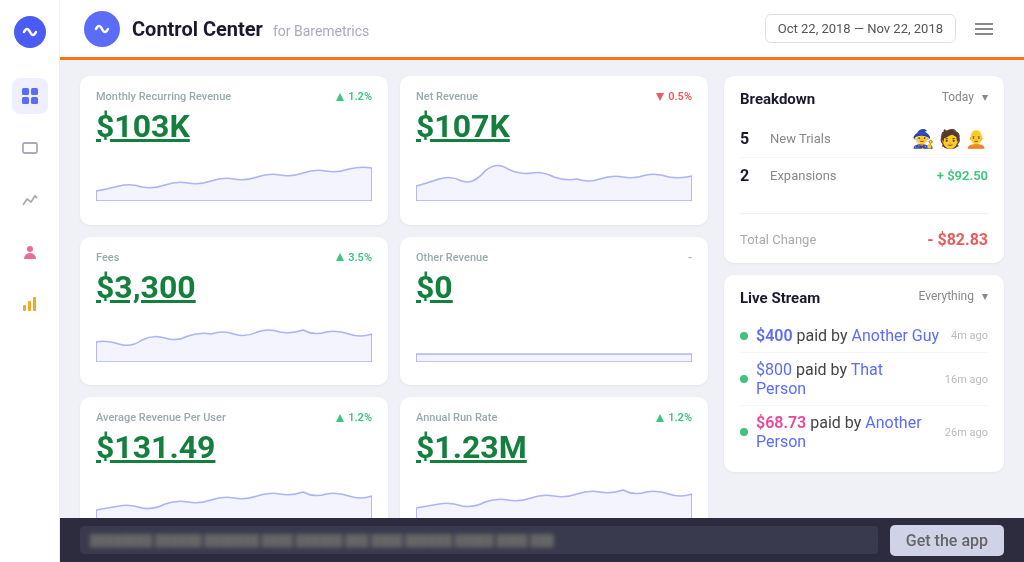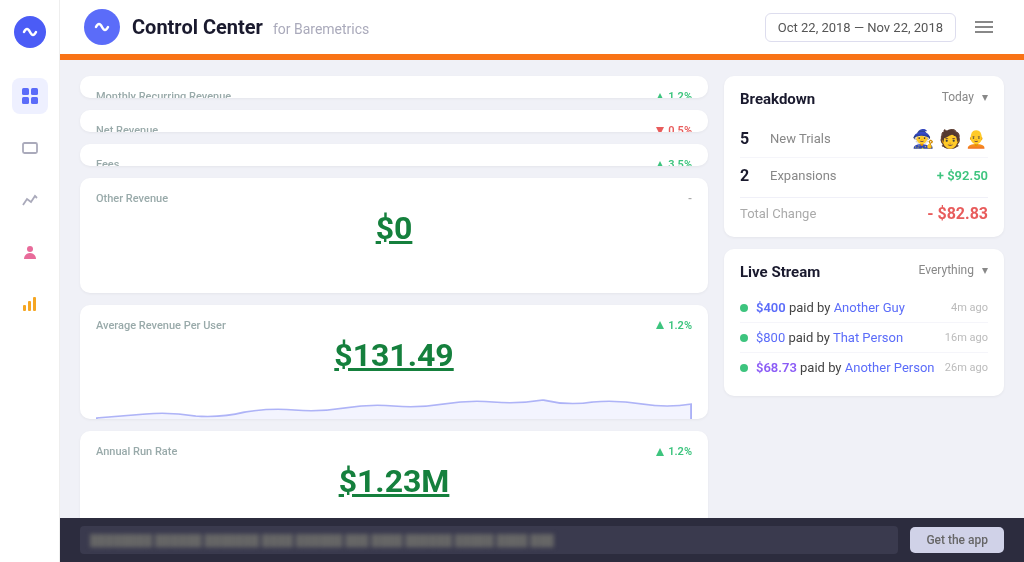--- a/index.html
+++ b/index.html
@@ -67,21 +67,21 @@
       overflow: hidden;
     }
 
     
     .header {
       background: #fff;
       padding: 12px 24px;
       display: flex;
       align-items: center;
       justify-content: space-between;
-      border-bottom: 6px solid #f97316;
+      border-bottom: 3px solid #f97316;
       height: 60px;
     }
     .header-left {
       display: flex;
       align-items: center;
       gap: 12px;
     }
     .header-brand-icon {
       width: 36px;
       height: 36px;
@@ -132,26 +132,25 @@
       display: flex;
       flex: 1;
       padding: 16px 20px;
       gap: 16px;
       overflow: hidden;
     }
 
     
     .metrics-grid {
       display: grid;
-      grid-template-columns: 1fr;
+      grid-template-columns: 1fr 1fr;
       grid-template-rows: repeat(3, 1fr);
       gap: 12px;
       flex: 1;
       min-width: 0;
-      text-align: center;
     }
 
     .metric-card {
       background: #fff;
       border-radius: 10px;
       padding: 14px 16px 8px;
       display: flex;
       flex-direction: column;
       position: relative;
       overflow: hidden;
@@ -261,22 +260,22 @@
     .breakdown-value {
       font-size: 13px;
       font-weight: 600;
       color: #3dc47e;
     }
 
     .total-row {
       display: flex;
       align-items: center;
       justify-content: space-between;
-      padding-top: 6px;
-      margin-top: 4px;
+      padding-top: 16px;
+      margin-top: 20px;
       border-top: 1px solid #f0f0f8;
       gap: 36px;
     }
     .total-label {
       font-size: 13px;
       color: #aaa;
     }
     .total-value {
       font-size: 16px;
       font-weight: 700;
@@ -293,21 +292,21 @@
     }
     .livestream-item:last-child { border-bottom: none; }
     .live-dot {
       width: 8px;
       height: 8px;
       border-radius: 50%;
       background: #3dc47e;
       flex-shrink: 0;
     }
     .live-text {
-      font-size: 13px;
+      font-size: 16px;
       color: #444;
       flex: 1;
     }
     .live-text span { color: #5b6cf9; }
     .live-time {
       font-size: 11px;
       color: #bbb;
       white-space: nowrap;
     }
 
@@ -330,21 +329,21 @@
       background: #3a3a4e;
       height: 28px;
       border-radius: 4px;
       padding: 0 10px;
       display: flex;
       align-items: center;
     }
     .bottom-bar-btn {
       background: #d0d2e8;
       color: #666;
-      font-size: 12px;
+      font-size: 16px;
       padding: 6px 16px;
       border-radius: 5px;
       margin-left: 12px;
       cursor: pointer;
       font-weight: 500;
     }
 
     
     .chart-svg {
       width: 100%;
@@ -439,20 +438,21 @@
       </svg>
     </div>
   </div>
         <div class="metric-card">
     <div class="metric-header">
       <span class="metric-label">Net Revenue</span>
       <span class="metric-change down"><svg width="10" height="10" viewBox="0 0 10 10" fill="#e85c5c">
                 <polygon points="5,9 9,1 1,1"></polygon>
               </svg> 0.5%</span>
     </div>
+    <div class="metric-value">$107K</div>
     <div class="mini-chart">
       <svg class="chart-svg" viewBox="0 0 240 50" preserveAspectRatio="none">
         <path d="M0,35 Q10,32 20,28 Q30,24 40,30 Q50,34 60,20 Q70,10 80,18 Q90,24 100,22 Q110,20 120,26 Q130,30 140,28 Q150,32 160,28 Q170,24 180,26 Q190,28 200,24 Q210,22 220,26 Q230,28 240,25 L240,50 L0,50 Z" fill="rgba(100,110,240,0.08)" stroke="rgba(100,110,240,0.5)" stroke-width="1.5"></path>
       </svg>
     </div>
   </div>
         <div class="metric-card">
     <div class="metric-header">
       <span class="metric-label">Fees</span>
       <span class="metric-change up"><svg width="10" height="10" viewBox="0 0 10 10" fill="#3dc47e">
@@ -559,21 +559,21 @@
             <div class="livestream-item">
     <div class="live-dot"></div>
     <span class="live-text">
       <span style="color:#5b6cf9;font-weight:400">$800</span> paid by <span style="color:#5b6cf9">That Person</span>
     </span>
     <span class="live-time">16m ago</span>
   </div>
             <div class="livestream-item">
     <div class="live-dot"></div>
     <span class="live-text">
-      <span style="color:#8b5cf6;font-weight:600">$68.73</span> paid by <span style="color:#5b6cf9">Another Person</span>
+      <span style="color:#ec4899;font-weight:600">$68.73</span> paid by <span style="color:#5b6cf9">Another Person</span>
     </span>
     <span class="live-time">26m ago</span>
   </div>
           </div>
       </div>
     </div>
   </div>
 
   <div class="bottom-bar">
     <div class="bottom-bar-text">

